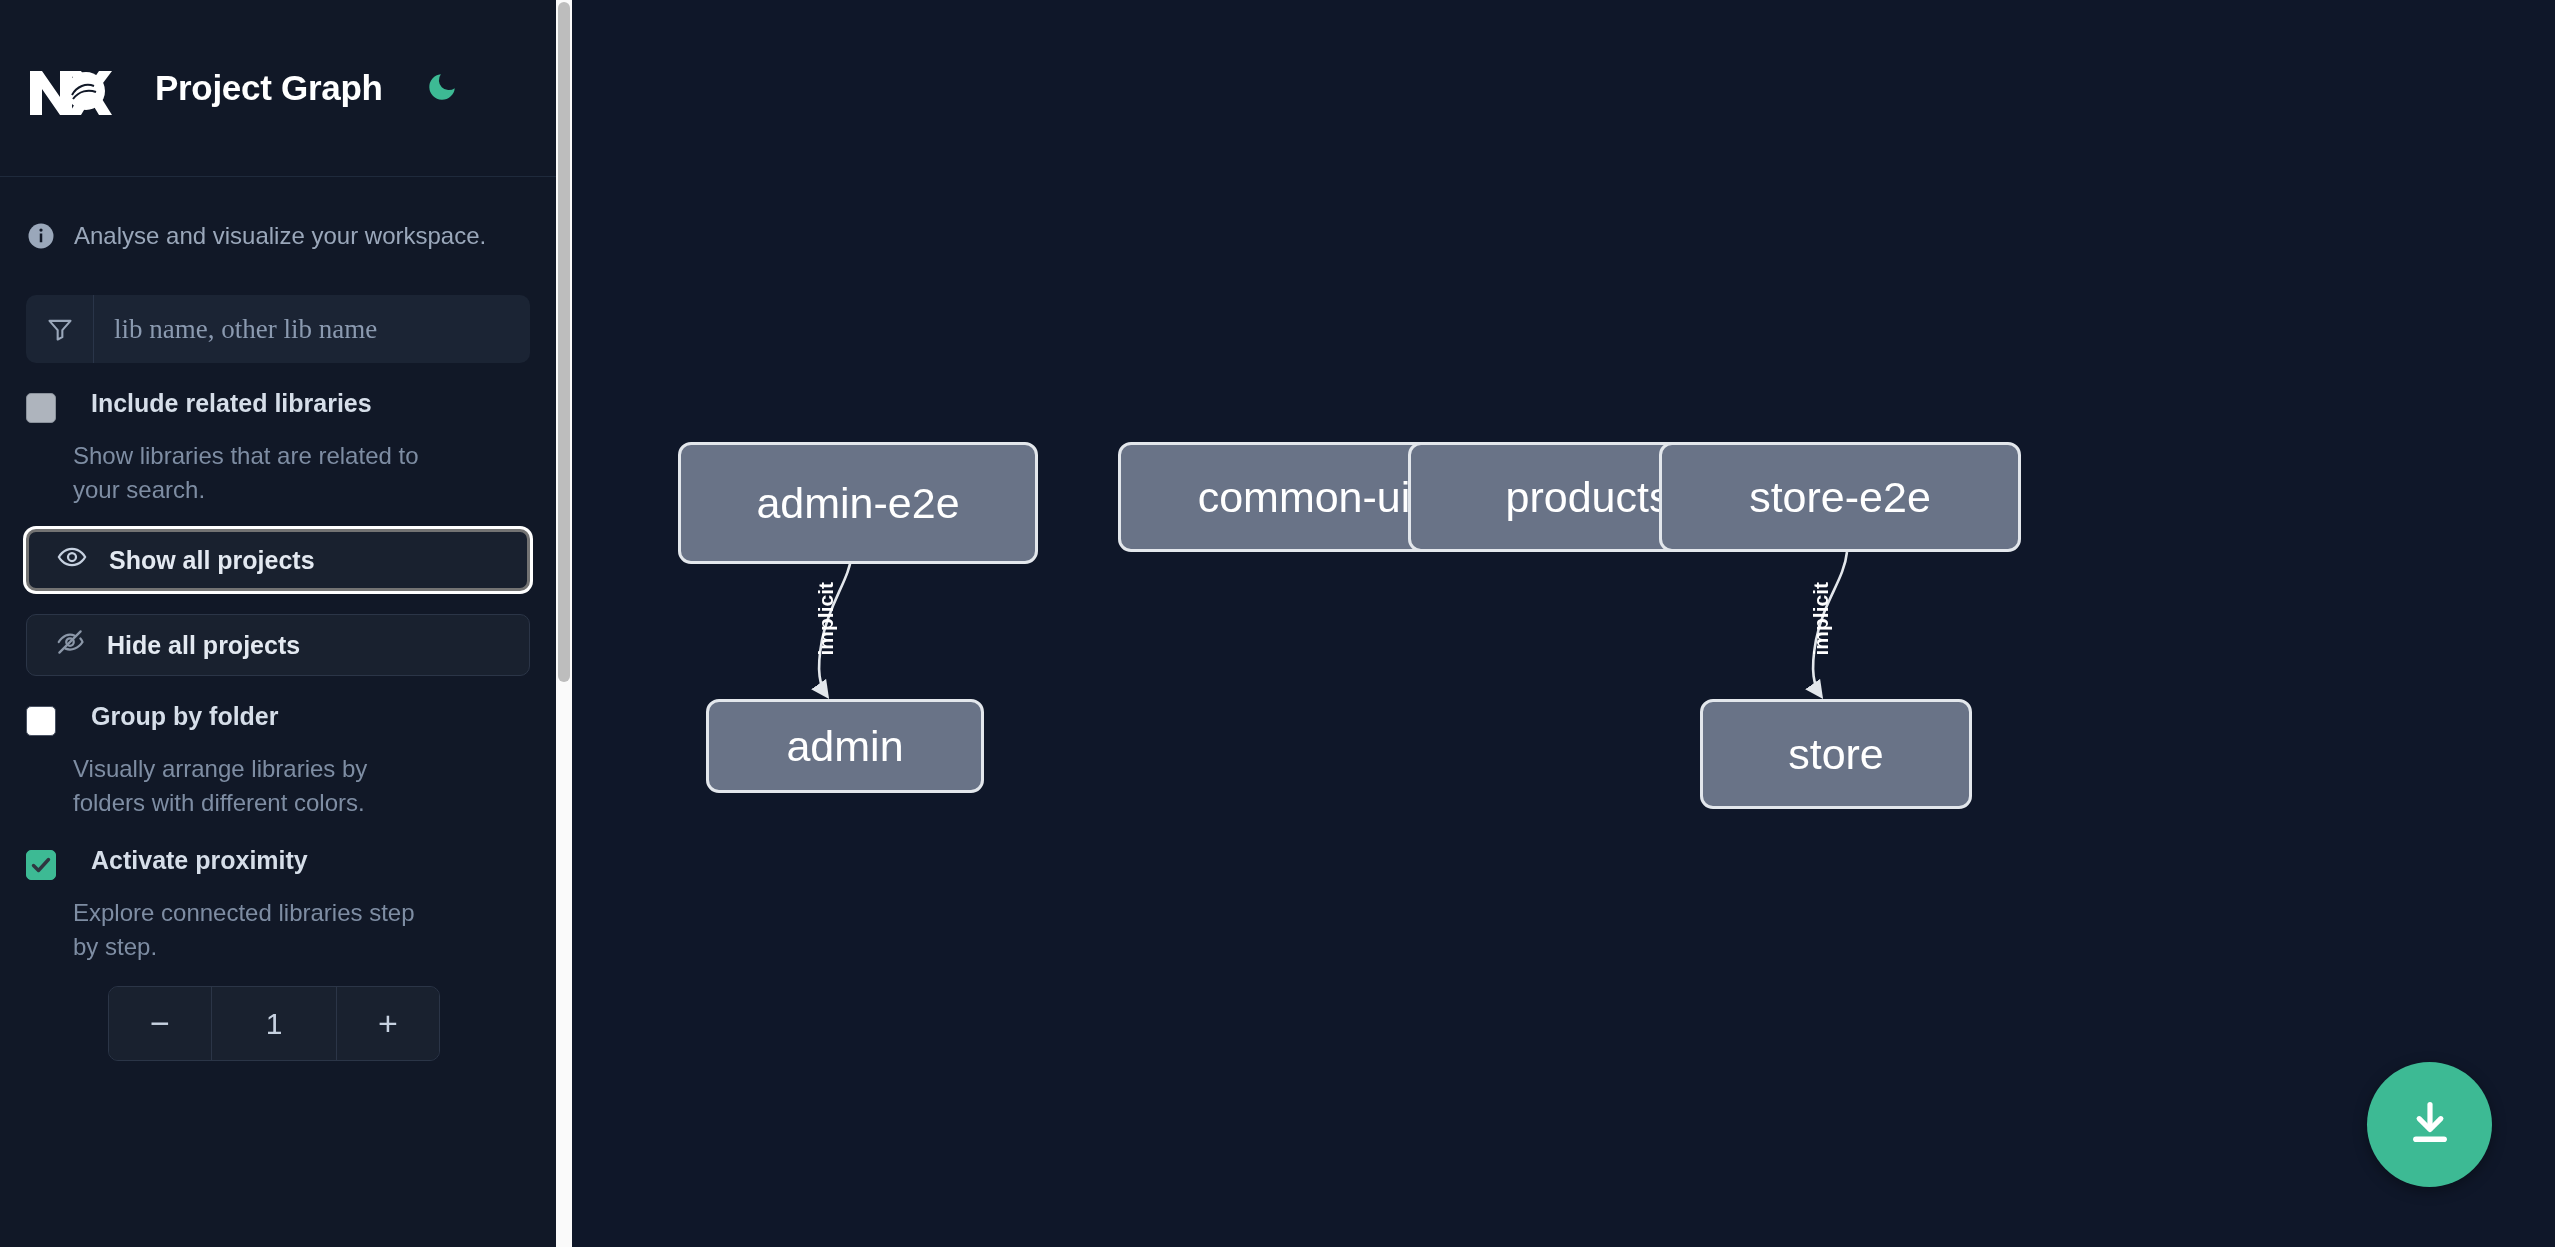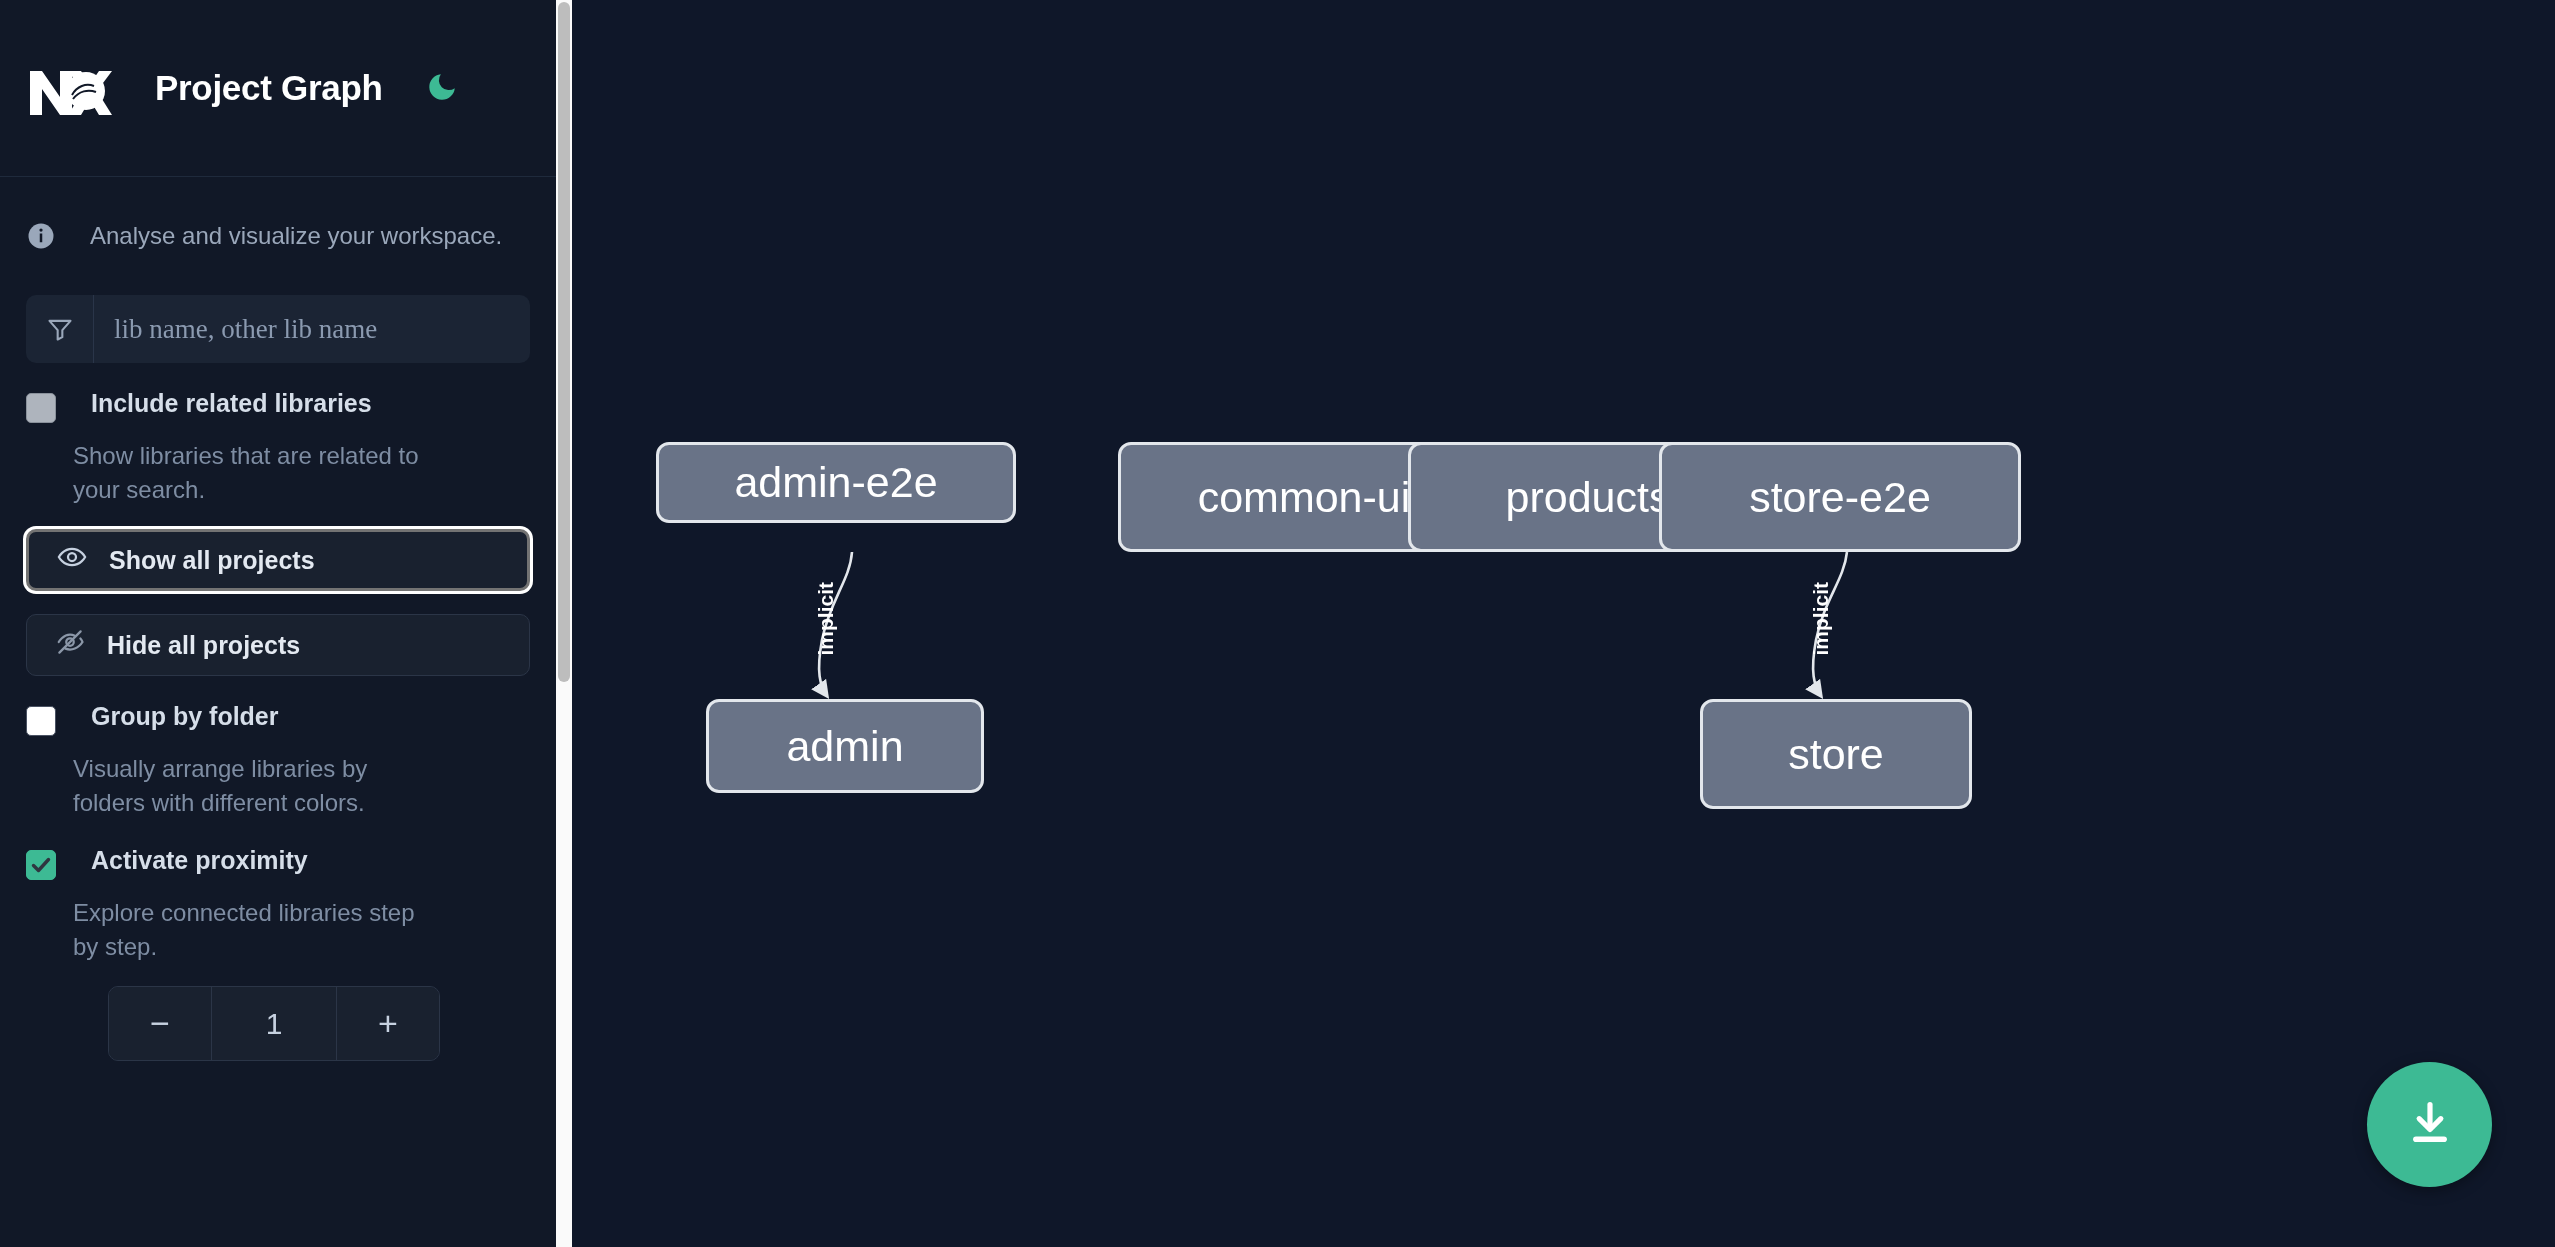--- a/index.html
+++ b/index.html
@@ -33,21 +33,21 @@
     color: #FFFFFF; font-size: 35px; font-weight: 700;
     letter-spacing: -0.3px; margin-left: 33px; white-space: nowrap;
   }
   .moon-btn {
     margin-left: 36px; width: 46px; height: 46px;
     display: flex; align-items: center; justify-content: center;
     background: none; border: none; cursor: pointer;
   }
 
   .info-row {
-    display: flex; align-items: center; gap: 34px;
+    display: flex; align-items: center; gap: 18px;
     padding: 0 26px; height: 118px;
   }
   .info-icon { width: 30px; height: 30px; flex: none; }
   .info-text { color: #9AA7BA; font-size: 24px; white-space: nowrap; }
 
   .filter-wrap {
     margin: 0 26px;
     height: 68px;
     display: flex; align-items: stretch;
     background: #1B2434;
@@ -282,21 +282,21 @@
         <marker id="arrow" viewBox="0 0 10 10" refX="8" refY="5" markerWidth="7" markerHeight="7" orient="auto-start-reverse">
           <path d="M 0 0 L 10 5 L 0 10 z" fill="#E3E7EC"></path>
         </marker>
       </defs>
 
       <path d="M 280 552 C 278 580 258 600 250 640 C 244 672 248 686 255 696" fill="none" stroke="#E3E7EC" stroke-width="2.6" marker-end="url(#arrow)"></path>
 
       <path d="M 1275 552 C 1272 580 1252 600 1244 640 C 1238 672 1242 686 1249 696" fill="none" stroke="#E3E7EC" stroke-width="2.6" marker-end="url(#arrow)"></path>
     </svg>
 
-    <div class="node" style="left:84px;top:442px;width:360px;height:81px;">
+    <div class="node" style="left:106px;top:442px;width:360px;height:122px;">
       <span>admin-e2e</span>
     </div>
     <div class="node" style="left:546px;top:442px;width:354px;height:110px;padding-left:18px;">
       <span>common-ui</span>
     </div>
     <div class="node" style="left:836px;top:442px;width:360px;height:110px;">
       <span>products</span>
     </div>
     <div class="node" style="left:1087px;top:442px;width:362px;height:110px;">
       <span>store-e2e</span>

